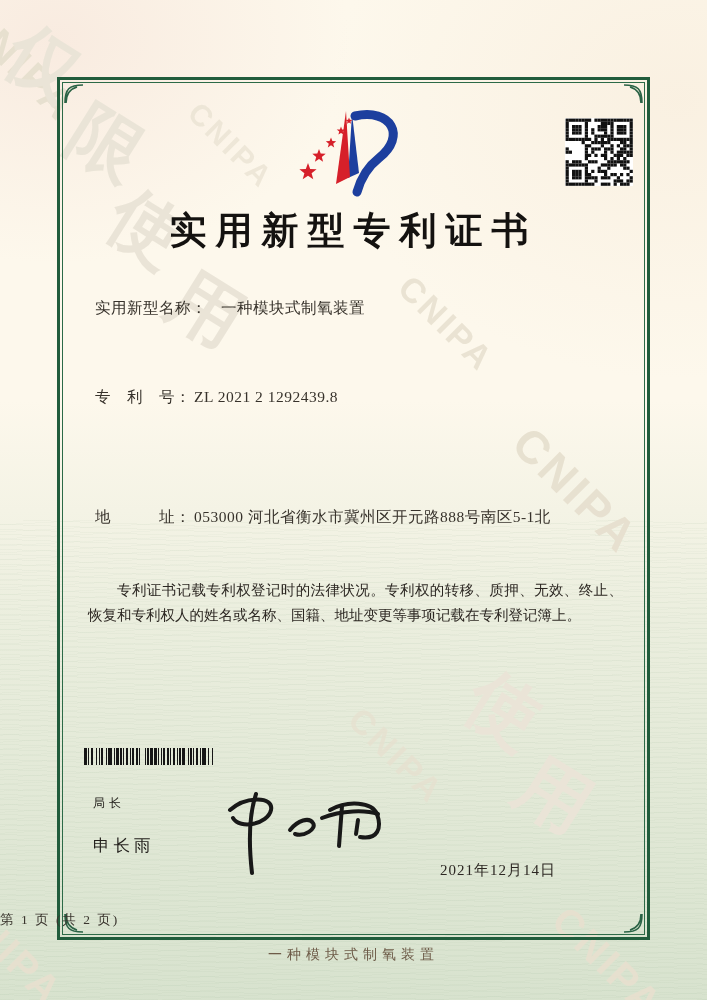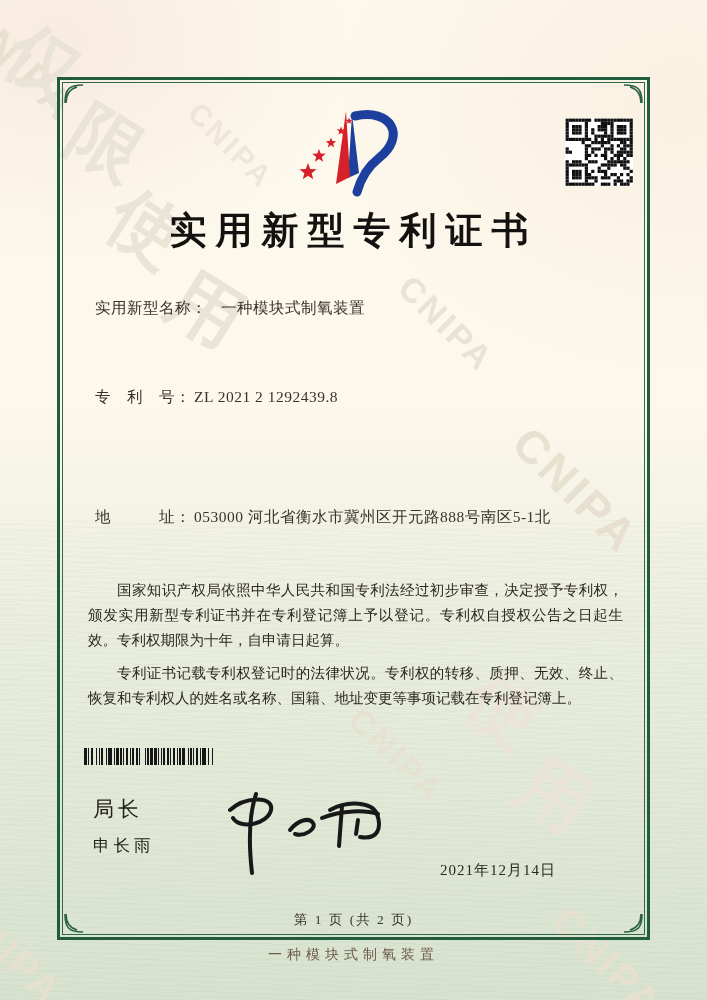--- a/index.html
+++ b/index.html
@@ -35,25 +35,25 @@
   .row{position:absolute;left:95px;font-size:15.5px;color:#37322b;white-space:nowrap;letter-spacing:.5px;}
   .row .val{margin-left:3px;}
   .row .val-gap{margin-left:14px;font-family:Liberation Serif, serif;}
   .grant-no{position:absolute;left:368px;top:0;}
   .paras{position:absolute;left:88px;right:84px;top:578px;font-size:14.5px;line-height:1.72;
     color:#2c2722;text-align:justify;}
   .paras p{margin:0 0 8px 0;text-indent:2em;}
   .barcode{position:absolute;left:84px;top:748px;height:17px;font-size:0;}
   .barcode span{display:inline-block;height:17px;background:#161616;vertical-align:top;}
   .barcode i{display:inline-block;height:17px;vertical-align:top;}
-  .director-title{position:absolute;left:93px;top:795px;font-size:21px;letter-spacing:4px;color:#23201c;}
+  .director-title{position:absolute;left:93px;top:795px;font-size:12px;letter-spacing:4px;color:#23201c;}
   .director-name{position:absolute;left:93px;top:835px;font-size:16.5px;letter-spacing:4px;color:#23201c;}
   .signature{position:absolute;left:190px;top:776px;}
   .sign-date{position:absolute;left:440px;top:861px;font-size:15px;letter-spacing:1px;color:#2c2722;}
-  .page-note{position:absolute;left:0;right:0;top:911px;text-align:center;font-size:13.5px;
+  .page-note{position:absolute;left:0;right:0;top:911px;font-size:13.5px;
     letter-spacing:2px;color:#3a352e;}
   .cont-note{position:absolute;left:0;right:0;top:946px;text-align:center;font-size:14px;
     letter-spacing:5px;color:#6e5c49;}
 </style>
 </head>
 <body>
 
 <div class="tint"></div>
 <div class="guilloche"></div>
 <div id="wm-layer">
@@ -339,21 +339,20 @@
   </div>
   <div class="row" style="top:387px">
     <span class="lbl">专　利　号：</span><span class="val">ZL 2021 2 1292439.8</span>
   </div>
   <div class="row" style="top:507px">
     <span class="lbl">地　　　址：</span><span class="val">053000 河北省衡水市冀州区开元路888号南区5-1北</span>
   </div>
 
 
   <div class="paras">
-    <p>国家知识产权局依照中华人民共和国专利法经过初步审查，决定授予专利权，颁发实用新型专利证书并在专利登记簿上予以登记。专利权自授权公告之日起生效。专利权期限为十年，自申请日起算。</p>
     <p>专利证书记载专利权登记时的法律状况。专利权的转移、质押、无效、终止、恢复和专利权人的姓名或名称、国籍、地址变更等事项记载在专利登记簿上。</p>
   </div>
 
   <div class="barcode" id="barcode-box"><span style="width: 2.7px;"></span><i style="width: 1.35px;"></i><span style="width: 1.35px;"></span><i style="width: 1.35px;"></i><span style="width: 2.7px;"></span><i style="width: 2.7px;"></i><span style="width: 1.35px;"></span><i style="width: 1.35px;"></i><span style="width: 1.35px;"></span><i style="width: 1.35px;"></i><span style="width: 1.35px;"></span><i style="width: 2.7px;"></i><span style="width: 1.35px;"></span><i style="width: 1.35px;"></i><span style="width: 4.05px;"></span><i style="width: 1.35px;"></i><span style="width: 1.35px;"></span><i style="width: 1.35px;"></i><span style="width: 2.7px;"></span><i style="width: 1.35px;"></i><span style="width: 1.35px;"></span><i style="width: 1.35px;"></i><span style="width: 1.35px;"></span><i style="width: 1.35px;"></i><span style="width: 2.7px;"></span><i style="width: 1.35px;"></i><span style="width: 1.35px;"></span><i style="width: 1.35px;"></i><span style="width: 1.35px;"></span><i style="width: 2.7px;"></i><span style="width: 1.35px;"></span><i style="width: 1.35px;"></i><span style="width: 1.35px;"></span><i style="width: 4.05px;"></i><span style="width: 1.35px;"></span><i style="width: 1.35px;"></i><span style="width: 1.35px;"></span><i style="width: 1.35px;"></i><span style="width: 2.7px;"></span><i style="width: 1.35px;"></i><span style="width: 2.7px;"></span><i style="width: 1.35px;"></i><span style="width: 1.35px;"></span><i style="width: 1.35px;"></i><span style="width: 1.35px;"></span><i style="width: 1.35px;"></i><span style="width: 1.35px;"></span><i style="width: 2.7px;"></i><span style="width: 1.35px;"></span><i style="width: 1.35px;"></i><span style="width: 1.35px;"></span><i style="width: 1.35px;"></i><span style="width: 2.7px;"></span><i style="width: 1.35px;"></i><span style="width: 1.35px;"></span><i style="width: 1.35px;"></i><span style="width: 1.35px;"></span><i style="width: 1.35px;"></i><span style="width: 2.7px;"></span><i style="width: 2.7px;"></i><span style="width: 1.35px;"></span><i style="width: 1.35px;"></i><span style="width: 1.35px;"></span><i style="width: 1.35px;"></i><span style="width: 1.35px;"></span><i style="width: 1.35px;"></i><span style="width: 2.7px;"></span><i style="width: 1.35px;"></i><span style="width: 1.35px;"></span><i style="width: 1.35px;"></i><span style="width: 4.05px;"></span><i style="width: 1.35px;"></i><span style="width: 1.35px;"></span><i style="width: 2.7px;"></i><span style="width: 1.35px;"></span><i style="width: 1.35px;"></i></div>
 
   <div class="director-title">局长</div>
   <div class="director-name">申长雨</div>
 
   <div class="signature">
     <svg width="215" height="105" viewBox="0 0 215 105">

